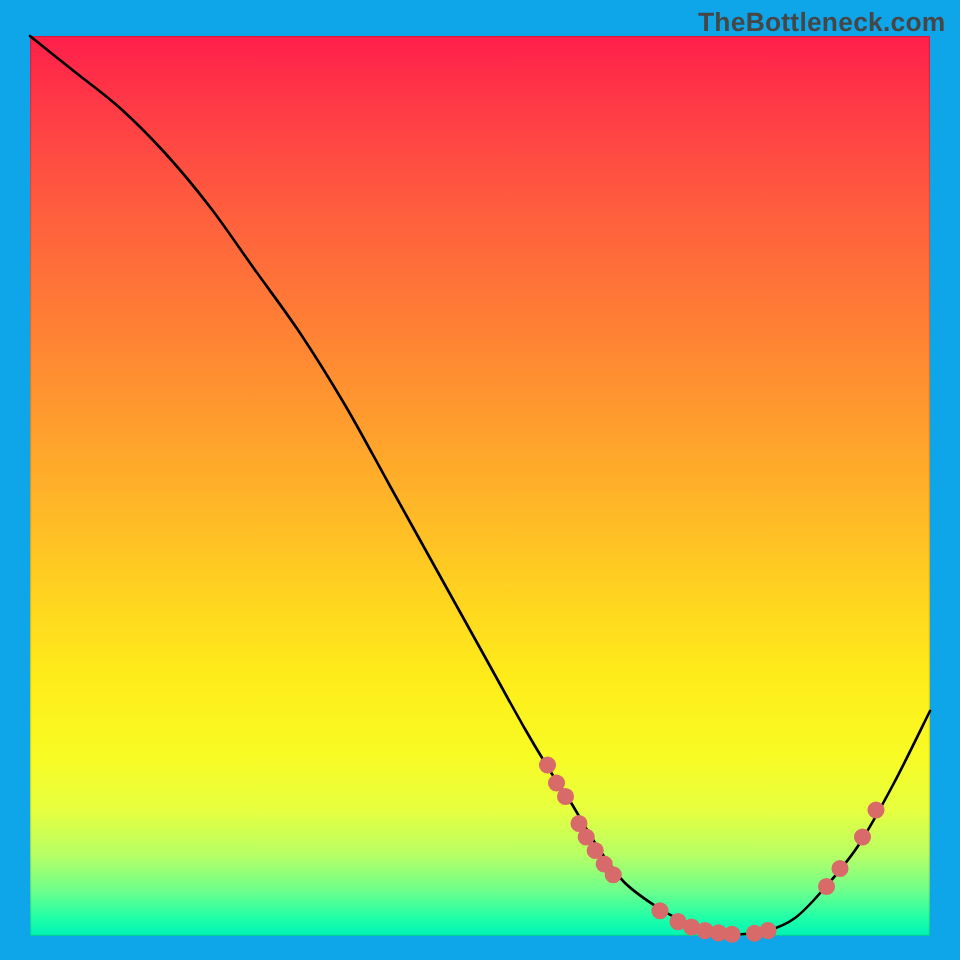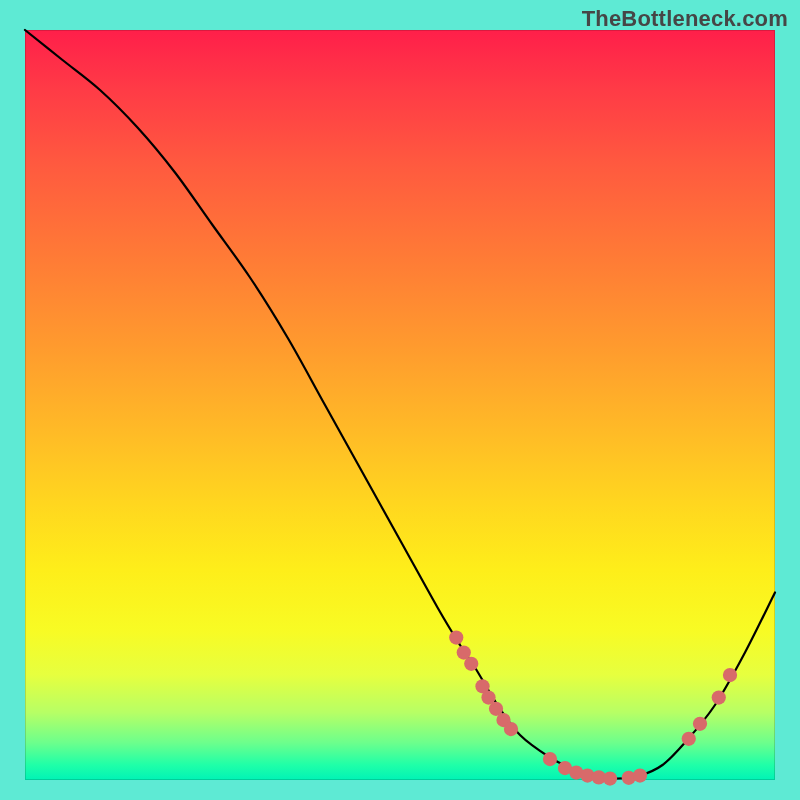--- a/index.html
+++ b/index.html
@@ -7,21 +7,21 @@
     padding: 0;
     width: 800px;
     height: 800px;
     background: #000;
     overflow: hidden;
   }
   .wrap {
     position: relative;
     width: 800px;
     height: 800px;
-    background: #5eead4;
+    background: #0ea5e9;
   }
   .watermark {
     position: absolute;
     top: 6px;
     right: 12px;
     font-family: Arial, Helvetica, sans-serif;
     font-size: 22px;
     font-weight: bold;
     color: #464646;
     letter-spacing: 0.2px;

